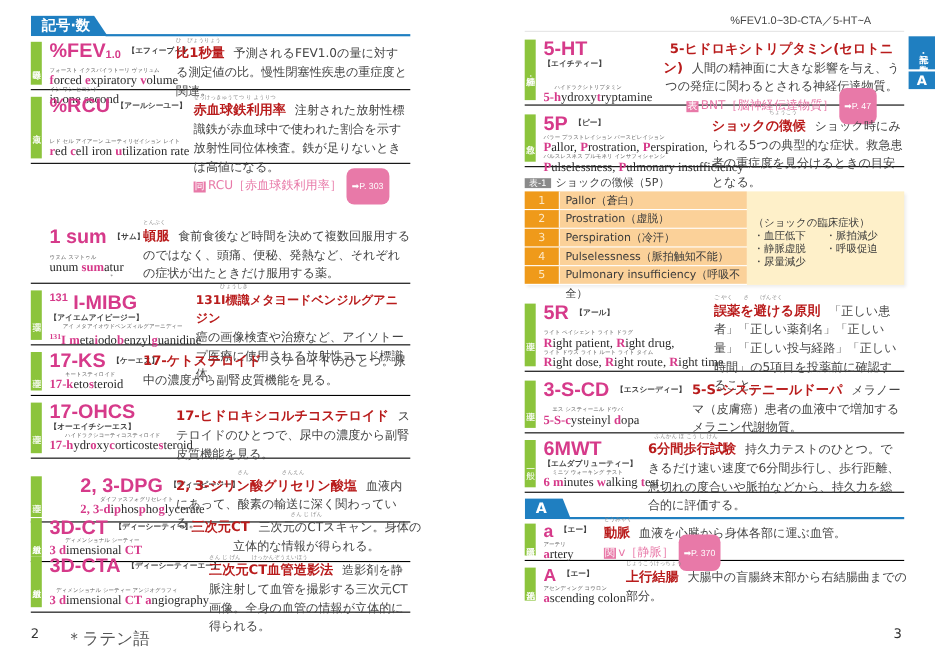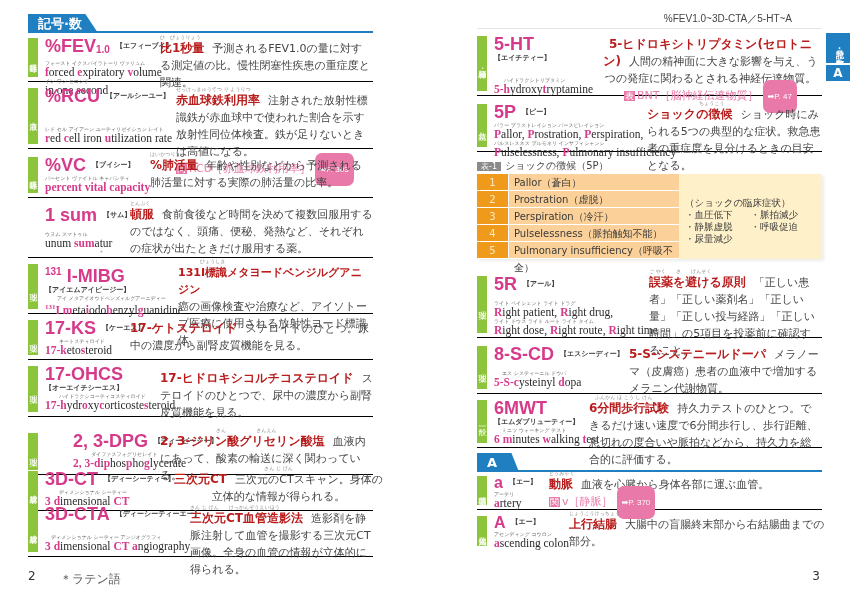--- a/index.html
+++ b/index.html
@@ -39,21 +39,21 @@
   .full { font-family: "Liberation Serif", serif; font-size: 11.5px; color: #2a2a2a; line-height: 12px; white-space: nowrap; }
   .full b { color: #d63a8a; }
   .desc { position: absolute; font-size: 11px; line-height: 17px; color: #444; }
   .desc .jp-term { color: #b91c1c; font-weight: bold; font-size: 12px; margin-right: 8px; }
   .desc .furi { display: block; font-size: 5px; color: #888; line-height: 6px; height: 6px; }
   .ref { color: #e879a8; font-size: 11px; }
   .ref .kind { background: #e879a8; color: #fff; font-size: 9px; padding: 0 1px; margin-right: 2px; }
   .ref .pill { background: #e879a8; color: #fff; font-size: 8px; border-radius: 7px; padding: 12px 5px; margin-left: 4px; font-family: "Liberation Sans", sans-serif; }
 
   .page-no { position: absolute; font-size: 12px; color: #333; top: 569px; }
-  .footnote { position: absolute; font-size: 12px; color: #555; top: 571px; left: 60px; }
+  .footnote { position: absolute; font-size: 15px; color: #555; top: 571px; left: 60px; }
   .running-head { position: absolute; top: 12px; right: 58px; font-size: 10px; color: #444; font-family: "Liberation Sans", sans-serif; }
   .rhead-line { position: absolute; top: 28px; left: 52px; width: 345px; height: 1px; background: #e5e5e5; }
 
   .side-tab { position: absolute; right: 0; width: 24px; background: #1f7fc1; color: #fff; font-weight: bold; text-align: center; }
 
   
   .tbl-caption { position: absolute; left: 52px; top: 159px; font-size: 10px; color: #444; }
   .tbl-caption .cap-tag { background: #8a8a8a; color: #fff; font-size: 8px; padding: 0 4px; margin-right: 4px; }
   .tbl { position: absolute; left: 52px; top: 174px; width: 345px; display: flex; box-shadow: 2px 2px 3px rgba(0,0,0,0.08); }
   .tbl-left { width: 202px; }
@@ -96,32 +96,20 @@
       <div class="ruby-small">レド セル アイアーン ユーティリゼイション レイト</div>
       <div class="full"><b>r</b>ed <b>c</b>ell iron <b>u</b>tilization rate</div>
     </div>
     <div class="desc" style="left:148px; top:0px; width:197px;">
       <span class="furi">せっけっきゅうてつ り ようりつ</span>
       <span class="jp-term">赤血球鉄利用率</span><span>注射された放射性標識鉄が赤血球中で使われた割合を示す放射性同位体検査。鉄が足りないときは高値になる。</span>
       <div class="ref"><span class="kind">同</span><span>RCU［赤血球鉄利用率］</span><span class="pill">➡P. 303</span></div>
     </div>
   </div>
 
-  <div class="entry" style="left:28px; top:155px; width:345px; height:43px;">
-    <div class="cat">呼吸器</div>
-    <div class="term">
-      <div class="abbr"><span>%VC</span><span class="reading">【ブイシー】</span></div>
-      <div class="ruby-small">パーセント ヴァイトル キャパシティ</div>
-      <div class="full"><b>percent vital capacity</b></div>
-    </div>
-    <div class="desc" style="left:122px; top:-4px; width:223px;">
-      <span class="furi">はいかつりょう</span>
-      <span class="jp-term">%肺活量</span><span>年齢や性別などから予測される肺活量に対する実際の肺活量の比率。</span>
-    </div>
-  </div>
 
   <div class="entry" style="left:28px; top:202px; width:345px; height:56px;align-items:center;">
     <div class="cat">一般</div>
     <div class="term">
       <div class="abbr"><span>1 sum</span><span class="reading">【サム】</span></div>
       <div style="height:6px;"></div>
       <div class="ruby-small">ウヌム スマトゥル</div>
       <div class="full">unum <b>sum</b>atur</div>
       <div class="ruby-small" style="padding-left:54px;">＊</div>
     </div>
@@ -300,21 +288,21 @@
     </div>
     <div class="desc" style="left:172px; top:-6px; width:173px;">
       <span class="furi">ご やく　　さ　　げんそく</span>
       <span class="jp-term">誤薬を避ける原則</span><span>「正しい患者」「正しい薬剤名」「正しい量」「正しい投与経路」「正しい時間」の5項目を投薬前に確認すること。</span>
     </div>
   </div>
 
   <div class="entry" style="left:52px; top:344px; width:345px; height:50px;">
     <div class="cat">薬理</div>
     <div class="term">
-      <div class="abbr"><span>8-S-CD</span><span class="reading">【エスシーディー】</span></div>
+      <div class="abbr"><span>3-S-CD</span><span class="reading">【エスシーディー】</span></div>
       <div style="height:6px;"></div>
       <div class="ruby-small" style="padding-left:8px;">エス システィーニル ドウパ</div>
       <div class="full"><b>5-S-c</b>ysteinyl <b>d</b>opa</div>
     </div>
     <div class="desc" style="left:152px; top:2px; width:193px;">
       <span class="jp-term">5-S-システニールドーパ</span><span>メラノーマ（皮膚癌）患者の血液中で増加するメラニン代謝物質。</span>
     </div>
   </div>
 
   <div class="entry" style="left:52px; top:398px; width:345px; height:50px;">

